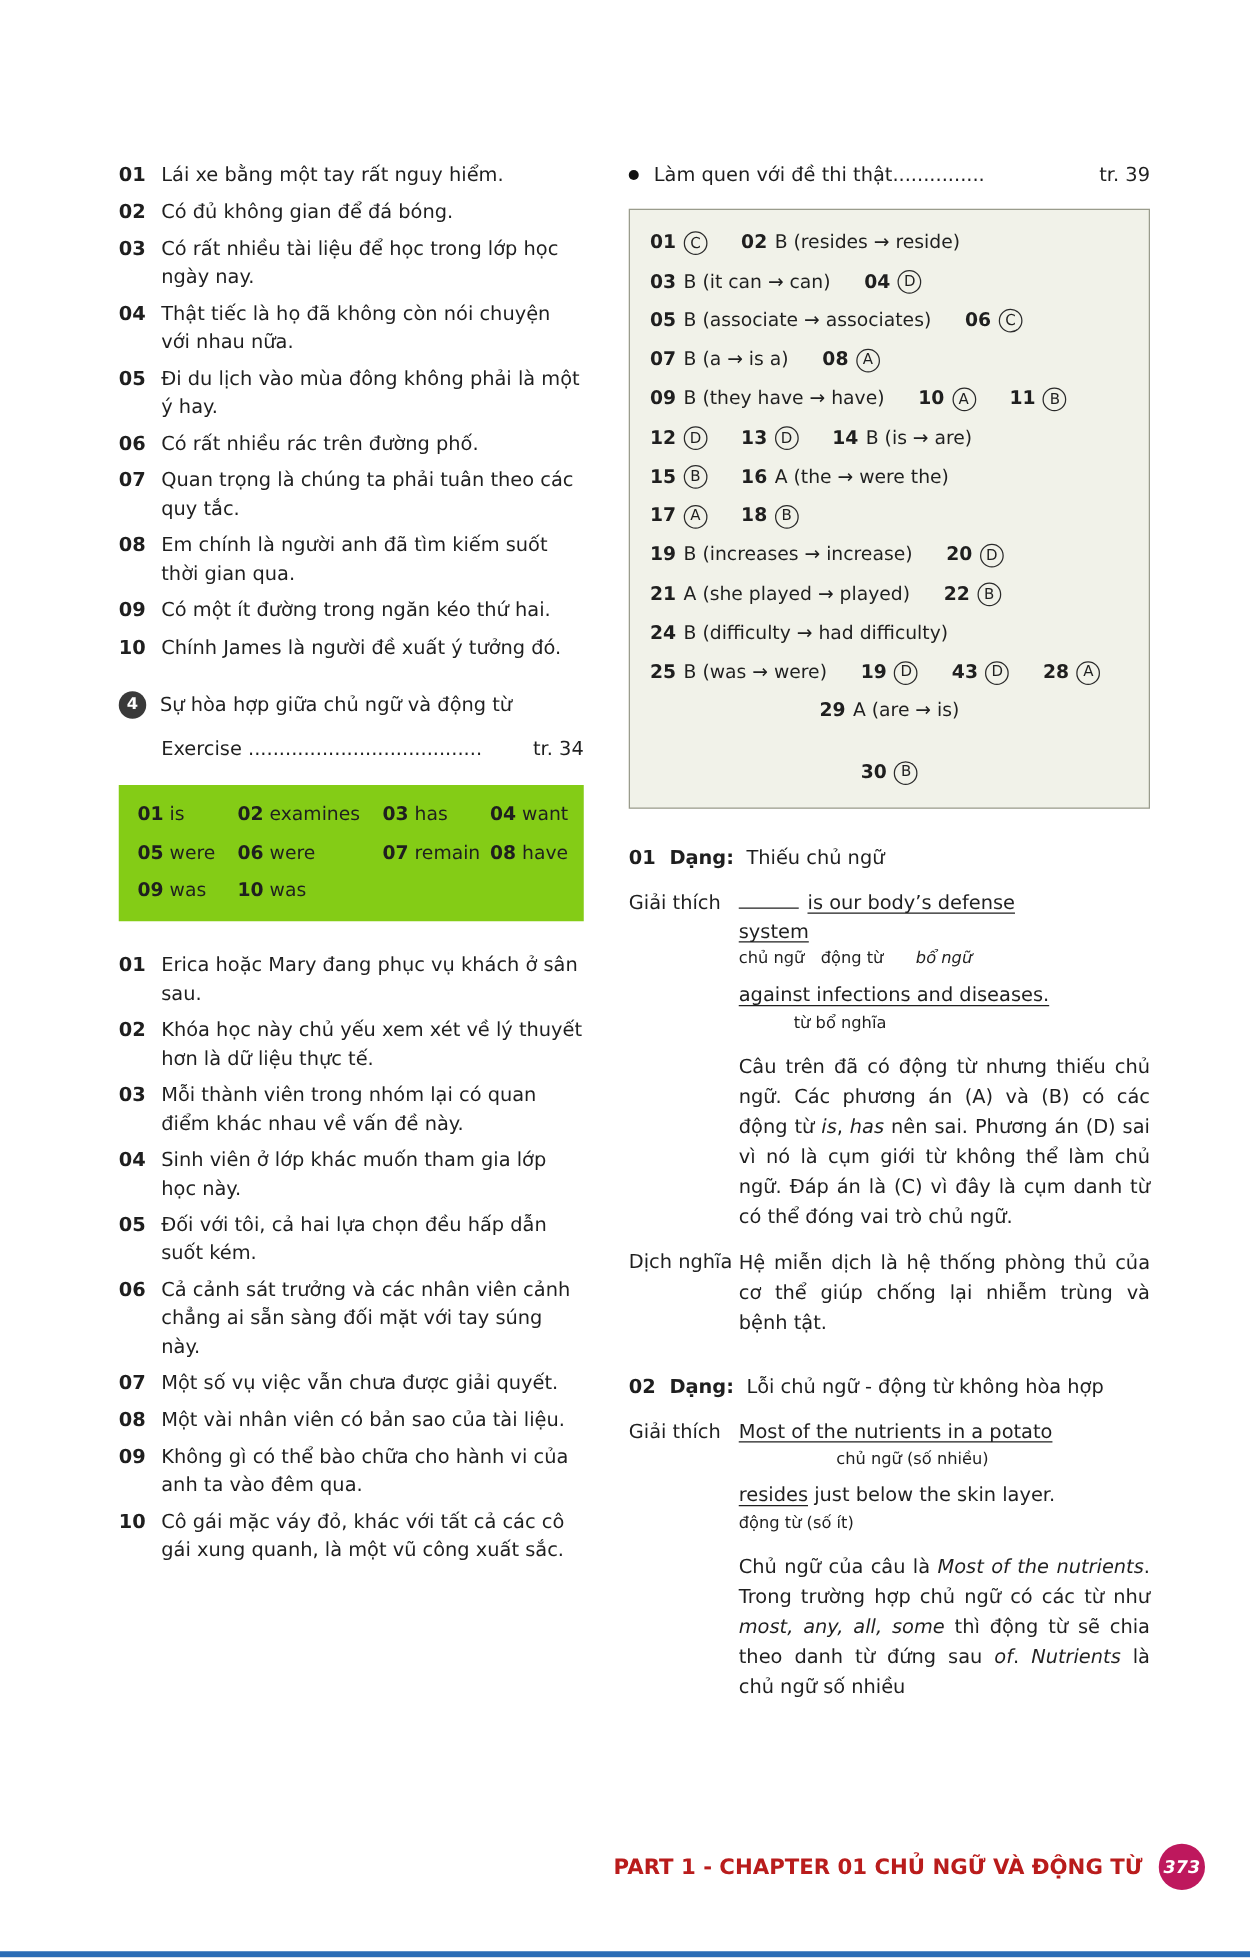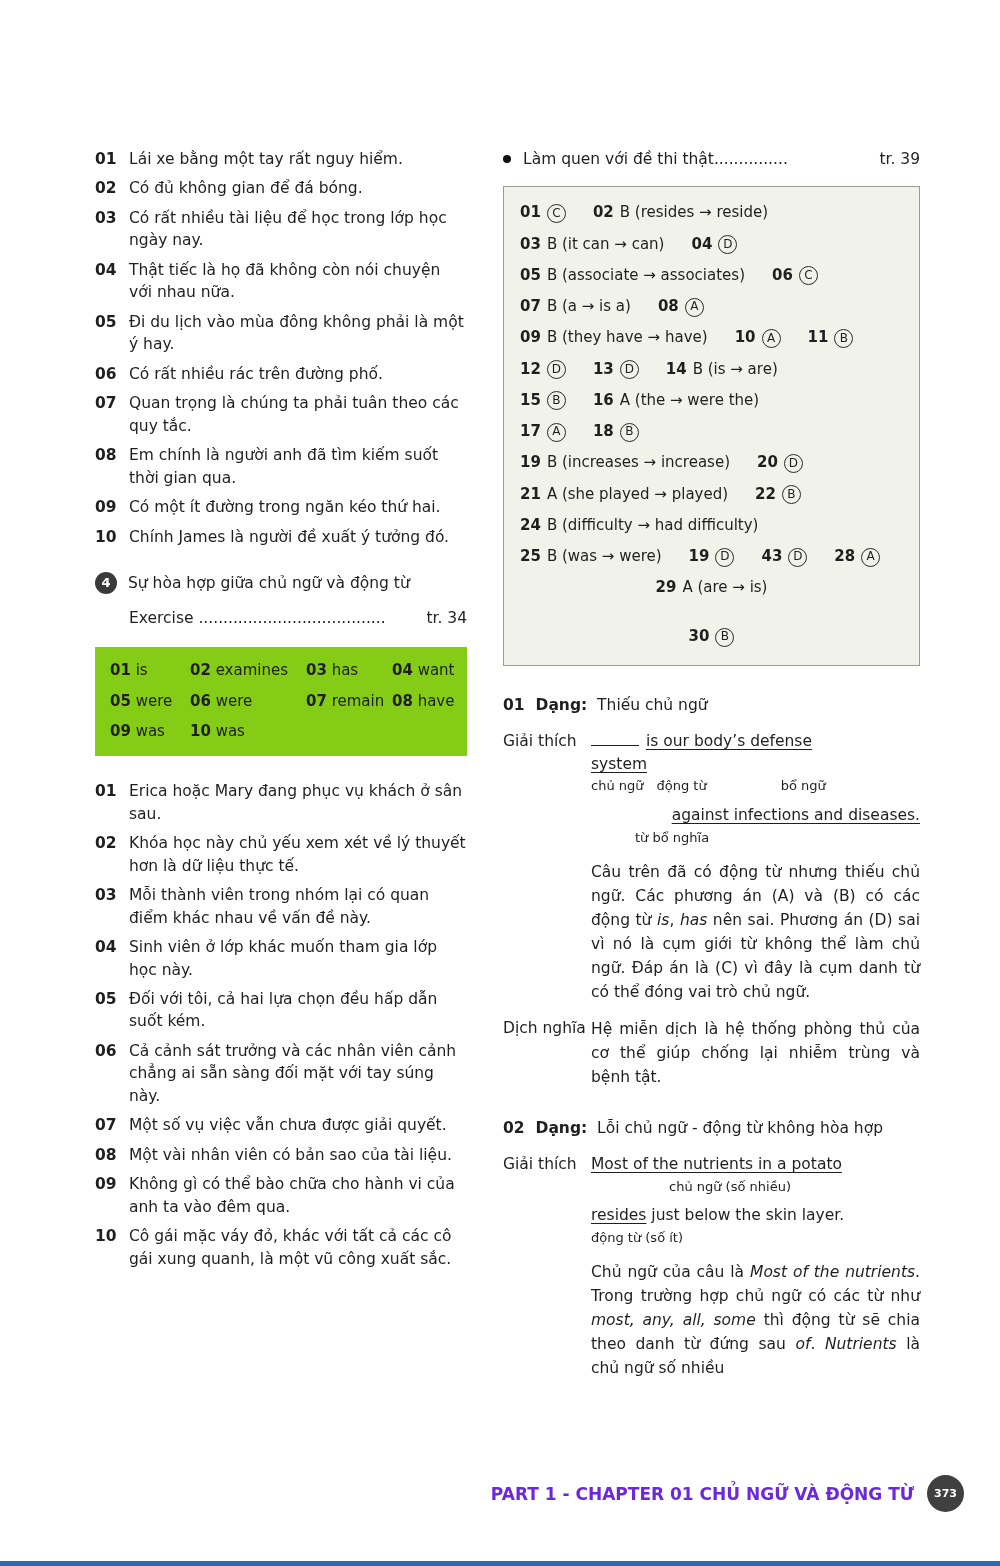--- a/index.html
+++ b/index.html
@@ -1,19 +1,19 @@
 <!DOCTYPE html>
 <html><head>
 <meta charset="utf-8">
 <style>
   * { margin:0; padding:0; box-sizing:border-box; }
   html,body { background:#e8e8e8; }
   body { font-family:"DejaVu Sans", sans-serif; color:#1f1f1f; }
   .page { width:1000px; height:1566px; margin:0 auto; background:#ffffff; position:relative; overflow:hidden; }
-  .cols { position:absolute; top:148px; left:95px; right:80px; display:flex; gap:36px; }
+  .cols { position:absolute; top:129px; left:95px; right:80px; display:flex; gap:36px; }
   .col-left { width:372px; flex:none; font-size:15.5px; line-height:1.45; }
   .col-right { flex:1; font-size:15.5px; line-height:1.45; }
 
   
   .li { display:flex; margin-bottom:7px; }
   .li .num { width:34px; flex:none; font-weight:bold; }
   .li .txt { flex:1; }
 
   
   .section-head { display:flex; align-items:center; gap:11px; margin:24px 0 12px; }
@@ -49,33 +49,33 @@
   .qa-row { display:flex; align-items:flex-start; }
   .qa-row.mt { margin-top:13px;justify-content:space-between; }
   .qa-label { width:88px; flex:none; }
   .qa-content { flex:1; }
   .sent { margin-bottom:2px; }
   .sent.w1 { max-width:252px; }
   .u { text-decoration:underline; text-underline-offset:3px; }
   .blank { display:inline-block; width:48px; border-bottom:1px solid #222; height:1em; margin-right:7px; vertical-align:baseline; }
   .glabels { font-size:13px; margin:1px 0 8px; }
   .glabels.g1 span:nth-child(2){ margin-left:13px; }
-  .glabels.g1 span:nth-child(3){ margin-left:74px; }
+  .glabels.g1 span:nth-child(3){ margin-left:26px;font-style:italic; }
   .glabels.g2 { margin-left:44px; }
   .glabels.g3 { margin-left:78px; }
-  .s-ind { margin-top:4px;text-align:right; }
+  .s-ind { margin-top:4px; }
   .expl { text-align:justify; line-height:1.55; margin-top:12px; }
   .expl.no-top { margin-top:0; }
   section.q { margin-bottom:28px; }
 
   
   .footer { position:absolute; right:36px; bottom:54px; display:flex; align-items:center; gap:13px; }
-  .footer-text { font-weight:bold; font-size:17px; color:#6d28d9; }
-  .page-badge { width:37px; height:37px; border-radius:50%; background:#404040; color:#fff;
-                display:flex; align-items:center; justify-content:center; font-weight:bold; font-size:11px; flex:none; }
+  .footer-text { font-weight:bold; font-size:17px; color:#b91c1c; }
+  .page-badge { width:37px; height:37px; border-radius:50%; background:#be185d; color:#fff;
+                display:flex; align-items:center; justify-content:center; font-weight:bold; font-size:14px; flex:none;font-style:italic; }
   .bottom-bar { position:absolute; left:0; right:0; bottom:0; height:5px; }
 </style>
 </head>
 <body>
 
 <div class="page">
   <div class="cols">
 
     <div class="col-left">
       <div id="list1">

